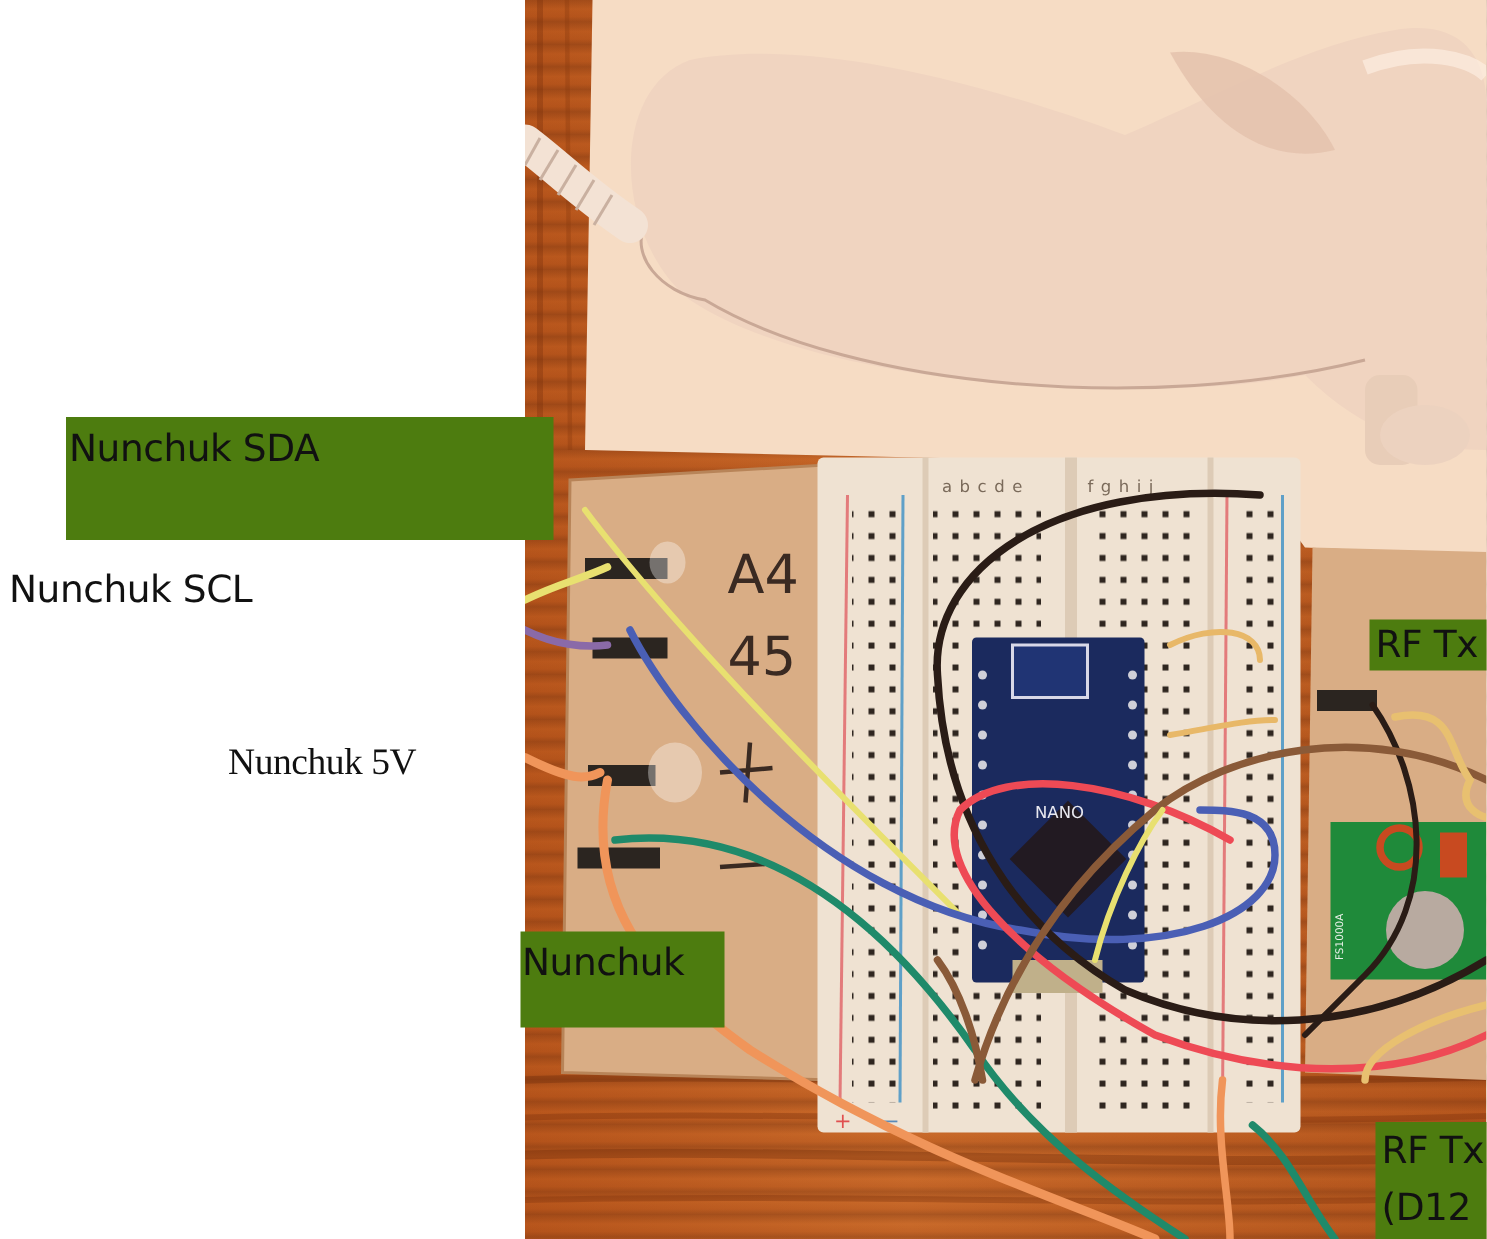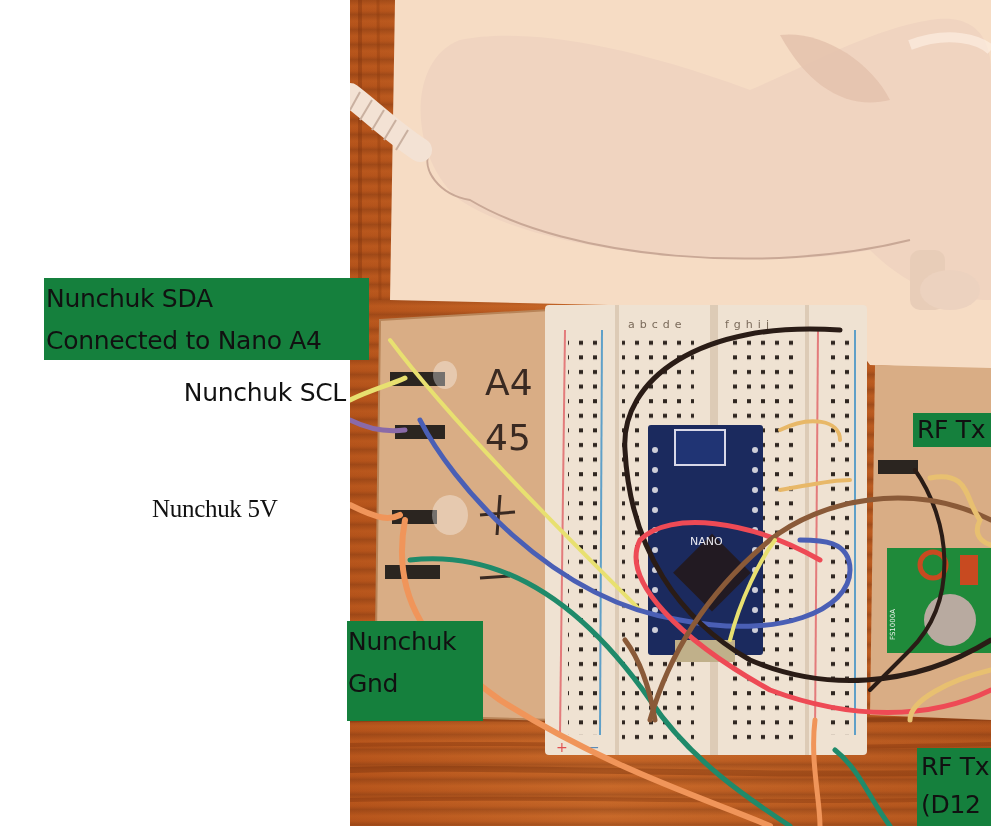--- a/index.html
+++ b/index.html
@@ -10,21 +10,21 @@
   }
   .photo {
     position: absolute; left: 350px; top: 0; width: 641px; height: 826px;
     overflow: hidden;
     background:
       repeating-linear-gradient(180deg, rgba(90,35,10,0.25) 0px, rgba(90,35,10,0.0) 6px, rgba(150,60,15,0.15) 11px, rgba(90,35,10,0.3) 15px),
       linear-gradient(90deg, #b8561c, #c96a2a 40%, #b5561d);
   }
   .photo svg { position: absolute; left: 0; top: 0; }
   .label {
-    position: absolute; background: #15803d; color: #111111;
+    position: absolute; background: #4d7c0f; color: #111111;
     font-family: "DejaVu Sans", sans-serif;
     font-size: 25px; line-height: 42px; white-space: nowrap;
     letter-spacing: -0.3px;
   }
   .label span { display: block; }
 </style>
 </head>
 <body>
 
 <div class="photo">
@@ -166,34 +166,32 @@
       <path d="M641 670 C600 680 560 700 560 720" stroke="#e8c070" stroke-width="5"></path>
       <path d="M430 430 C460 415 490 420 490 440" stroke="#e8b868" stroke-width="4"></path>
       <path d="M430 490 C460 485 480 480 500 480" stroke="#e8b868" stroke-width="4"></path>
       <path d="M380 640 C390 600 410 560 425 540" stroke="#e8e070" stroke-width="4"></path>
     </g>
   </svg>
 </div>
 
 <div class="label" style="left:44px; top:278px; width:323px; height:82px; padding-left:2px;">
   <span>Nunchuk SDA</span>
-  <span>Connected to Nano A4</span>
 </div>
 
-<div class="label" style="left:6px; top:372px; width:340px; height:84px; background:transparent;text-align:right;">
+<div class="label" style="left:6px; top:372px; width:340px; height:84px; background:transparent;">
   <span>Nunchuk SCL</span>
 </div>
 
 <div class="label" style="left:152px; top:488px; width:190px; height:42px; background:transparent;font-family:Liberation Serif, serif;">
   <span>Nunchuk 5V</span>
 </div>
 
-<div class="label" style="left:347px; top:621px; width:135px; height:100px; padding-left:1px;">
+<div class="label" style="left:347px; top:621px; width:135px; height:64px; padding-left:1px;">
   <span>Nunchuk</span>
-  <span>Gnd</span>
 </div>
 
 <div class="label" style="left:913px; top:413px; width:90px; height:34px; line-height:34px; padding-left:4px;">
   <span>RF Tx</span>
 </div>
 
 <div class="label" style="left:917px; top:748px; width:90px; height:80px; line-height:38px; padding-left:4px;">
   <span>RF Tx</span>
   <span>(D12</span>
 </div>

